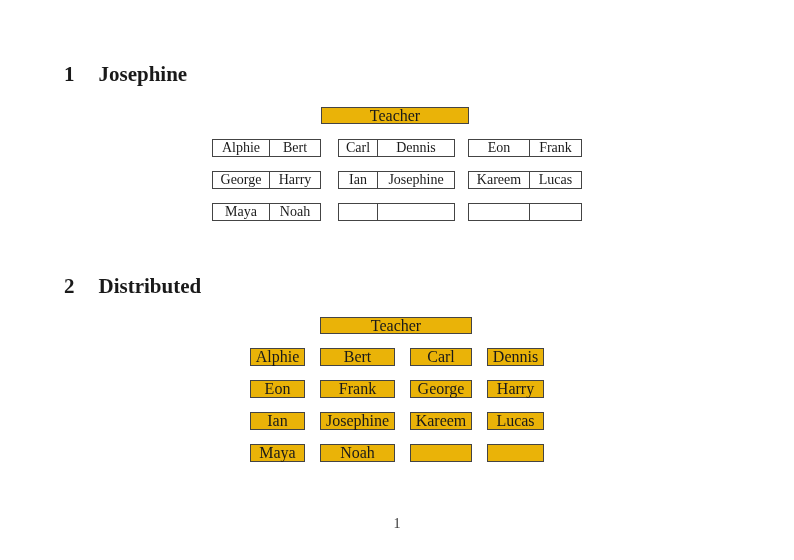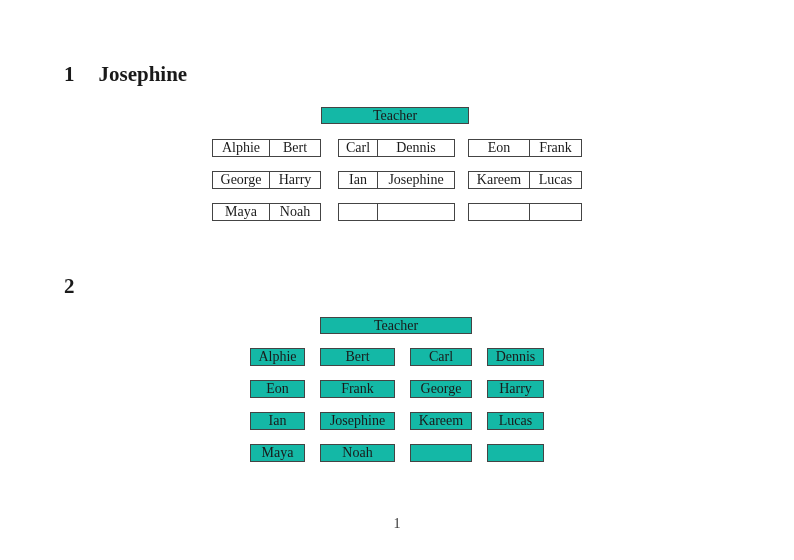--- a/index.html
+++ b/index.html
@@ -22,22 +22,22 @@
     color:#1a1a1a;
     white-space:nowrap;
   }
   .box {
     position:absolute;
     border:1px solid #444444;
     box-sizing:border-box;
     display:flex;
     align-items:center;
     justify-content:center;
-    font-size:14px;
-    background:#14b8a6;
+    font-size:16px;
+    background:#eab308;
     white-space:nowrap;
   }
   .desk {
     position:absolute;
     display:flex;
   }
   .seat {
     border:1px solid #444444;
     box-sizing:border-box;
     height:18px;
@@ -105,20 +105,21 @@
     <span class="seat" style="width:40px;"></span>
     <span class="seat s2" style="width:77px;"></span>
   </div>
   <div class="desk" style="left:468px; top:203px;">
     <span class="seat" style="width:62px;"></span>
     <span class="seat s2" style="width:52px;"></span>
   </div>
 
   <div class="heading" style="left:64px; top:274px;">
     <span>2</span>
+    <span>Distributed</span>
   </div>
 
   <div class="box" style="left:320px; top:317px; width:152px; height:17px;">Teacher</div>
 
   <div class="box" style="left:250px; top:348px; width:55px; height:18px;">Alphie</div>
   <div class="box" style="left:320px; top:348px; width:75px; height:18px;">Bert</div>
   <div class="box" style="left:410px; top:348px; width:62px; height:18px;">Carl</div>
   <div class="box" style="left:487px; top:348px; width:57px; height:18px;">Dennis</div>
 
   <div class="box" style="left:250px; top:380px; width:55px; height:18px;">Eon</div>

